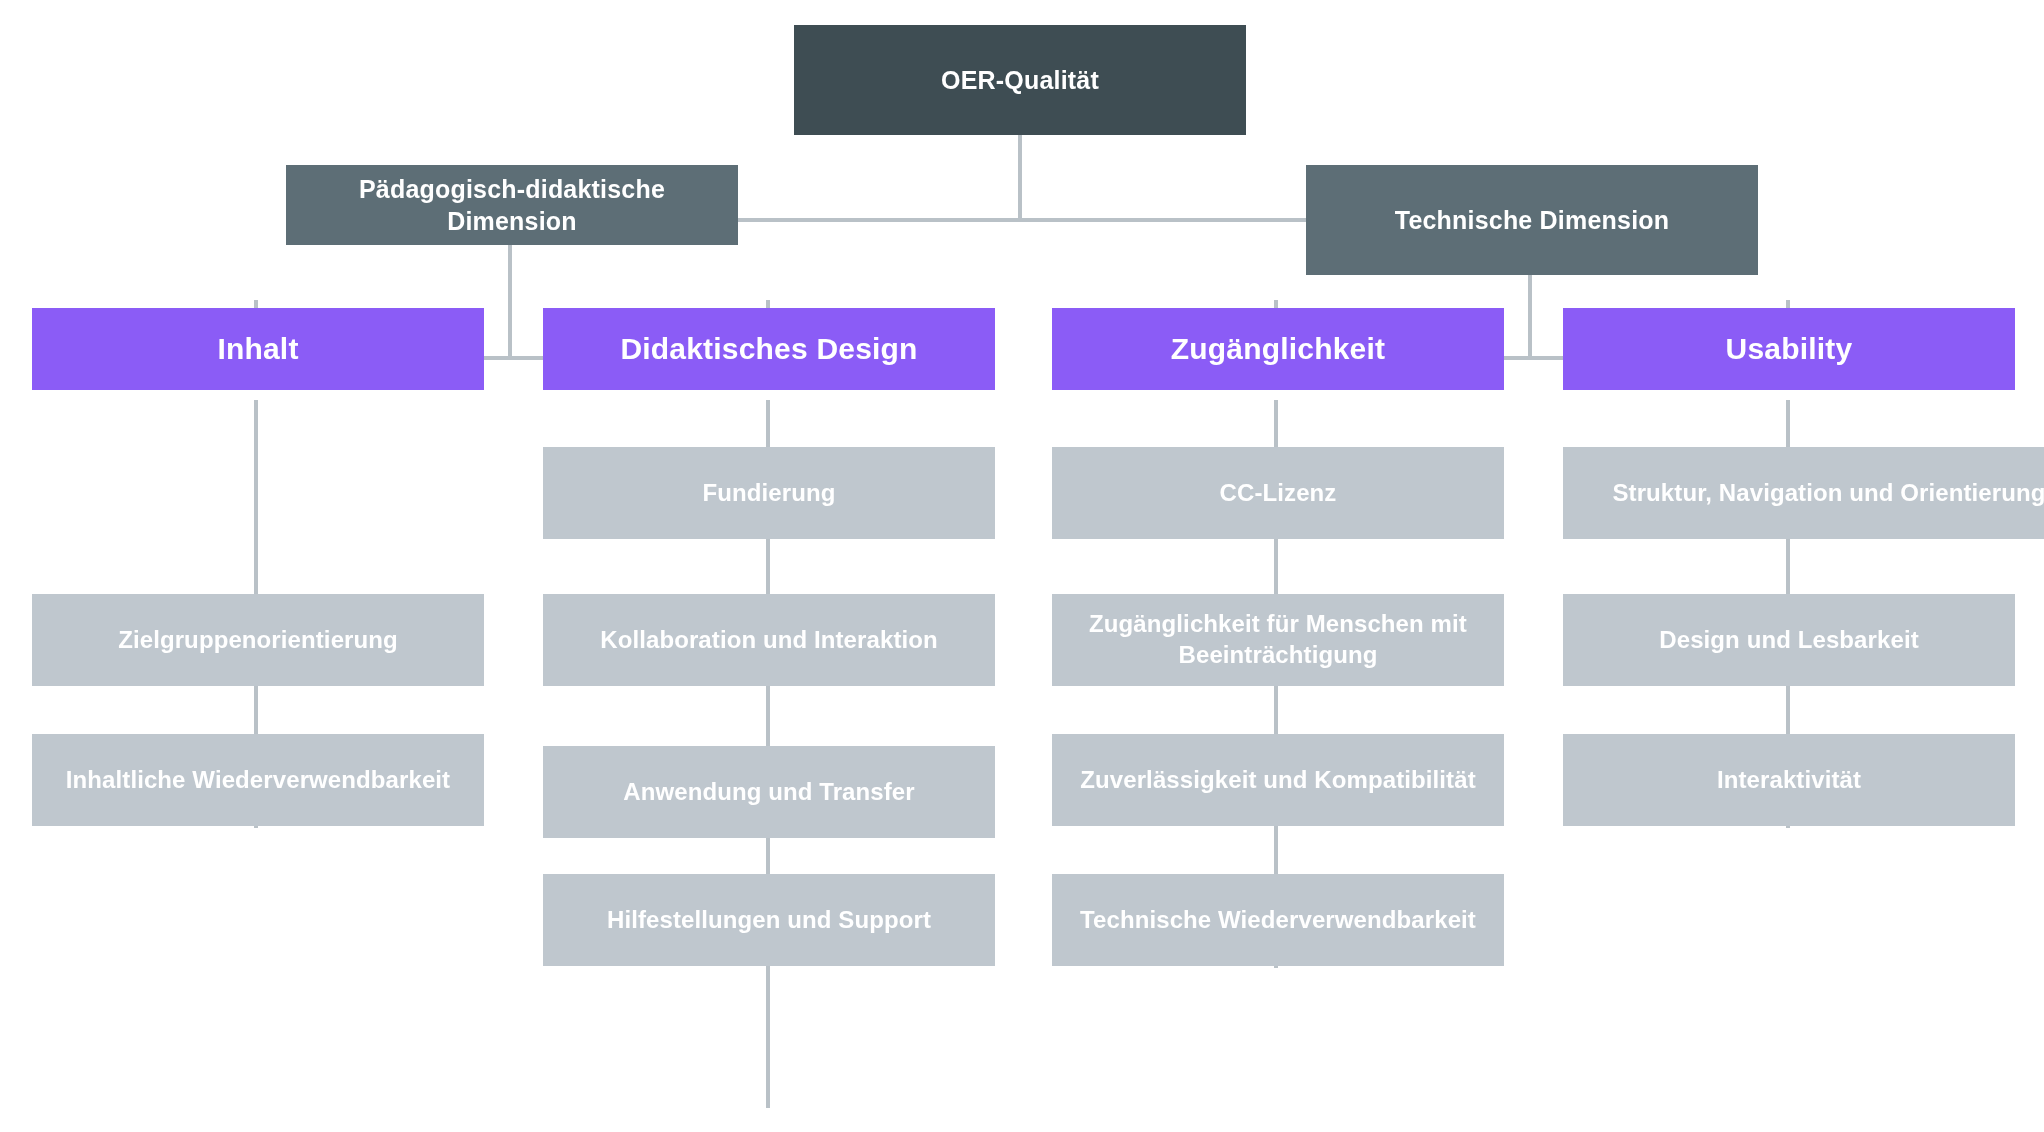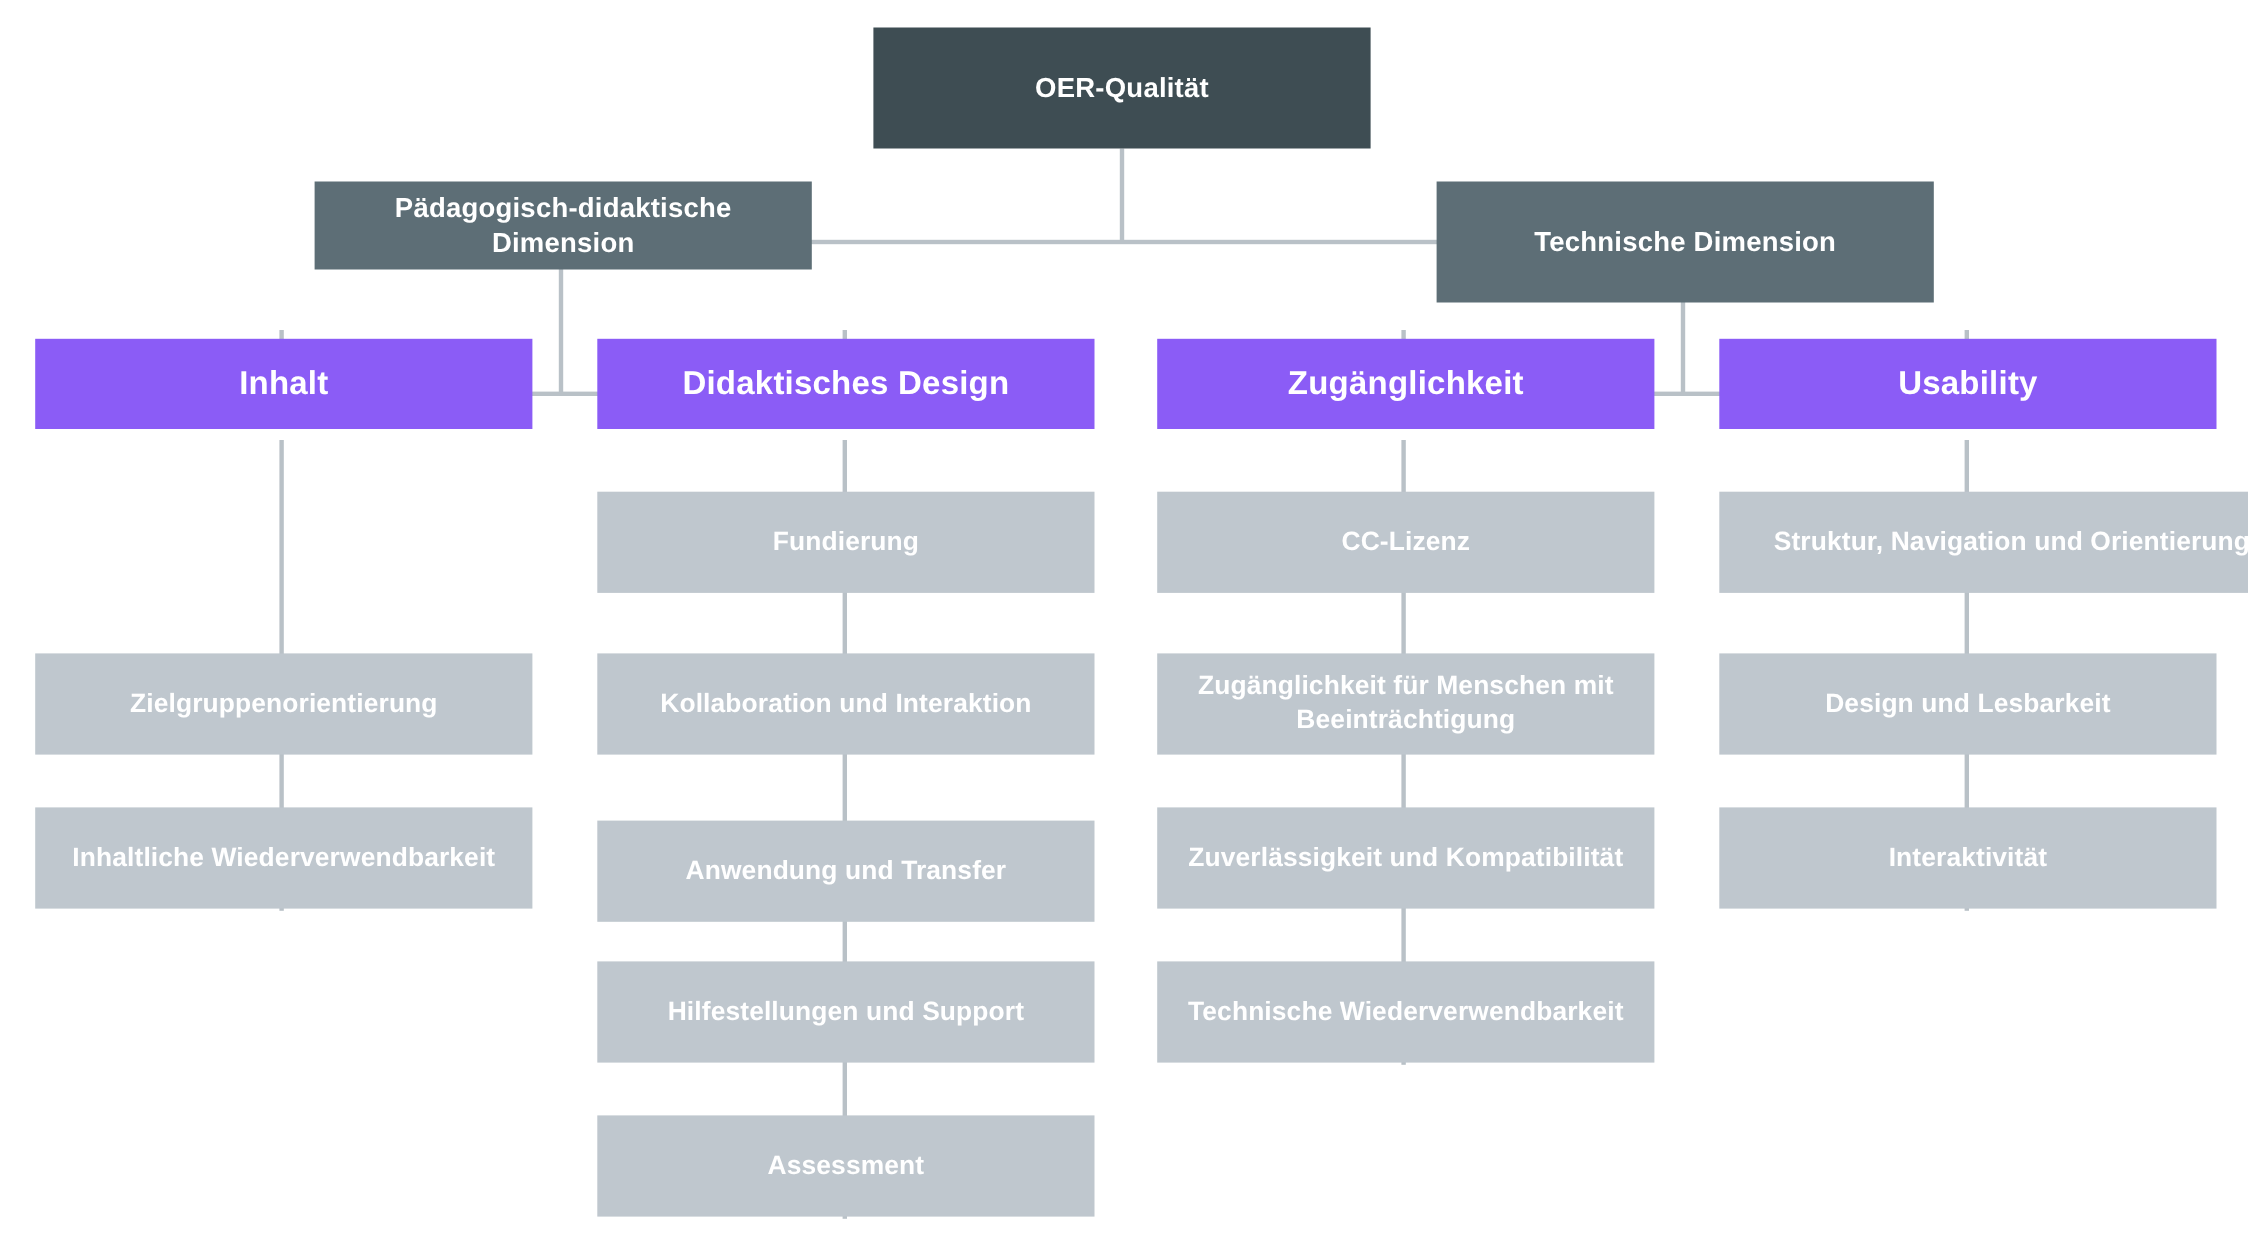--- a/index.html
+++ b/index.html
@@ -92,21 +92,20 @@
   <div class="node lvl2" style="left:1052px; top:308px; width:452px; height:82px;">Zugänglichkeit</div>
   <div class="node lvl2" style="left:1563px; top:308px; width:452px; height:82px;">Usability</div>
 
   <div class="node lvl3" style="left:32px; top:594px; width:452px; height:92px;">Zielgruppenorientierung</div>
   <div class="node lvl3" style="left:32px; top:734px; width:452px; height:92px;">Inhaltliche Wiederverwendbarkeit</div>
 
   <div class="node lvl3" style="left:543px; top:447px; width:452px; height:92px;">Fundierung</div>
   <div class="node lvl3" style="left:543px; top:594px; width:452px; height:92px;">Kollaboration und Interaktion</div>
   <div class="node lvl3" style="left:543px; top:734px; width:452px; height:92px;margin-top:12px;">Anwendung und Transfer</div>
   <div class="node lvl3" style="left:543px; top:874px; width:452px; height:92px;">Hilfestellungen und Support</div>
-  <div class="node lvl3" style="left:543px; top:1014px; width:452px; height:92px;">Assessment</div>
 
   <div class="node lvl3" style="left:1052px; top:447px; width:452px; height:92px;">CC-Lizenz</div>
   <div class="node lvl3" style="left:1052px; top:594px; width:452px; height:92px;">Zugänglichkeit für Menschen mit Beeinträchtigung</div>
   <div class="node lvl3" style="left:1052px; top:734px; width:452px; height:92px;">Zuverlässigkeit und Kompatibilität</div>
   <div class="node lvl3" style="left:1052px; top:874px; width:452px; height:92px;">Technische Wiederverwendbarkeit</div>
 
   <div class="node lvl3" style="left:1563px; top:447px; width:532px; height:92px;">Struktur, Navigation und Orientierung</div>
   <div class="node lvl3" style="left:1563px; top:594px; width:452px; height:92px;">Design und Lesbarkeit</div>
   <div class="node lvl3" style="left:1563px; top:734px; width:452px; height:92px;">Interaktivität</div>
 

